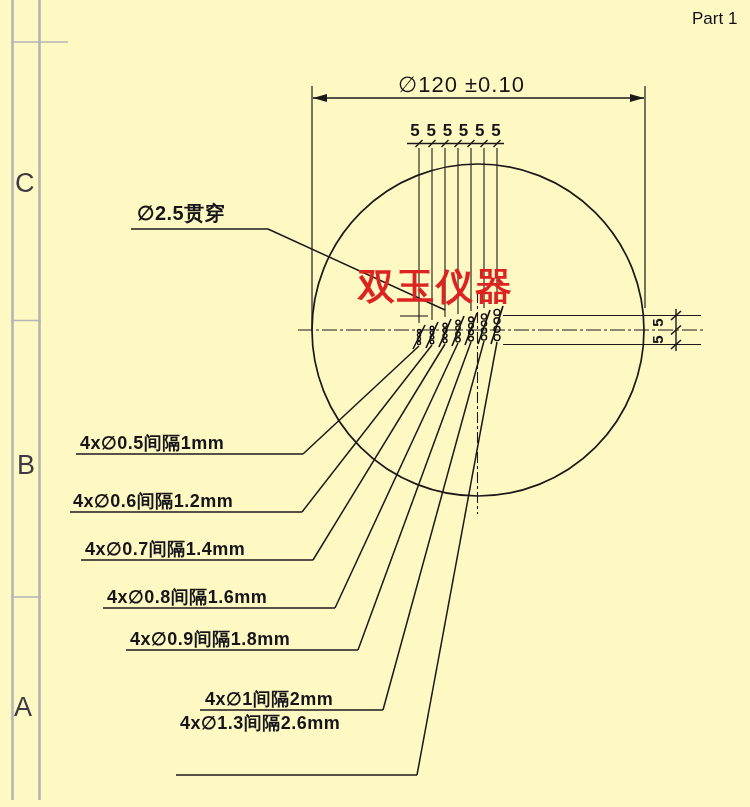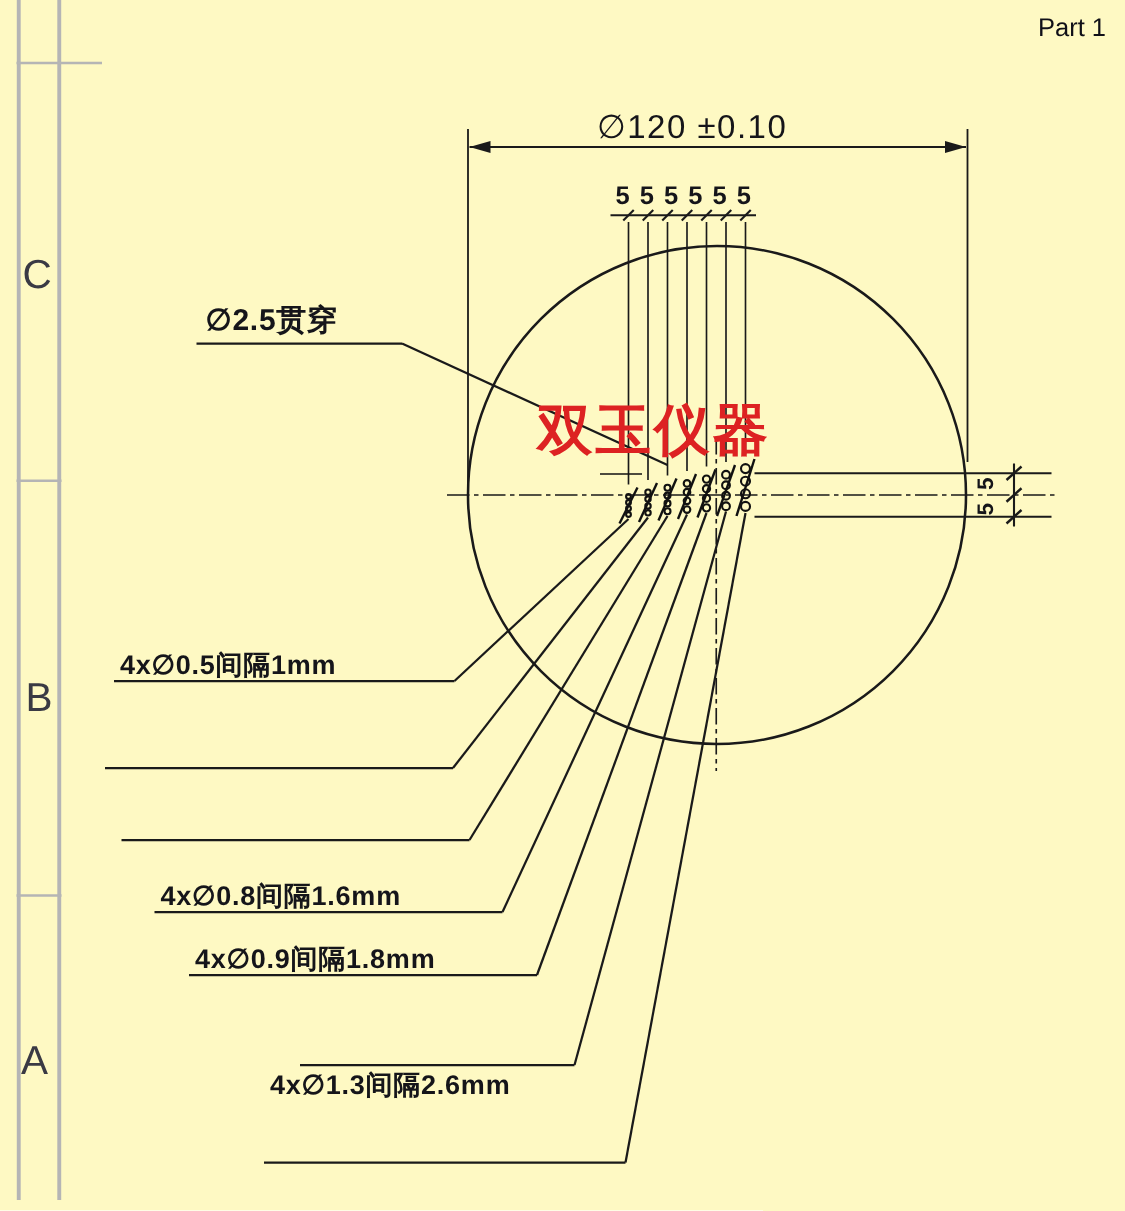--- a/index.html
+++ b/index.html
@@ -155,19 +155,22 @@
     <span>5</span>
     <span>5</span>
   </div>
 
   <div class="txt rot90" style="left:653px;top:314px;">5</div>
   <div class="txt rot90" style="left:653px;top:331px;">5</div>
 
   <div class="txt through-label" style="left:137px;top:200px;text-align:right;">∅2.5贯穿</div>
 
   <div class="txt hole-label" style="left:80px;top:431px;">4x∅0.5间隔1mm</div>
+  <div class="txt hole-label" style="left:73px;top:489px;">4x∅0.6间隔1.2mm</div>
+  <div class="txt hole-label" style="left:85px;top:537px;">4x∅0.7间隔1.4mm</div>
   <div class="txt hole-label" style="left:107px;top:585px;">4x∅0.8间隔1.6mm</div>
   <div class="txt hole-label" style="left:130px;top:627px;">4x∅0.9间隔1.8mm</div>
+  <div class="txt hole-label" style="left:205px;top:687px;">4x∅1间隔2mm</div>
   <div class="txt hole-label" style="left:180px;top:711px;">4x∅1.3间隔2.6mm</div>
 
   <div class="watermark">双玉仪器</div>
 
 </div>
 
 </body></html>

